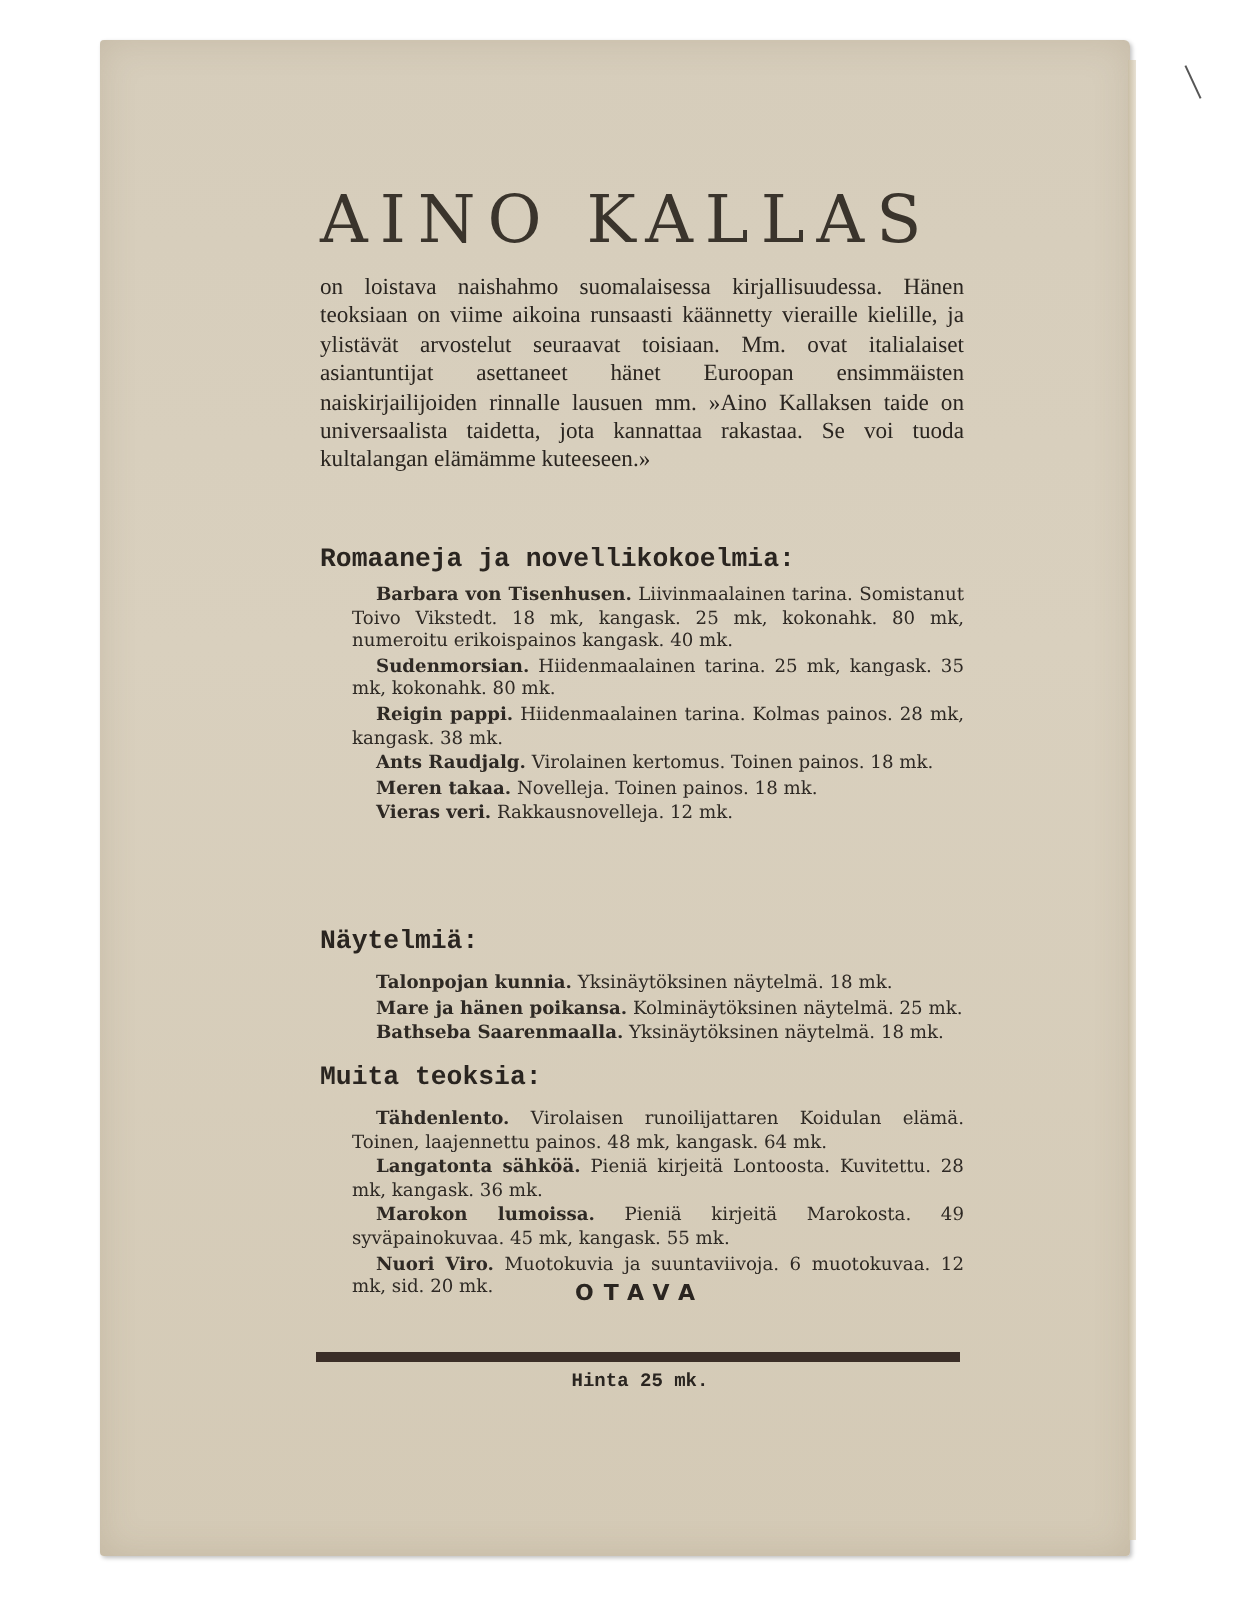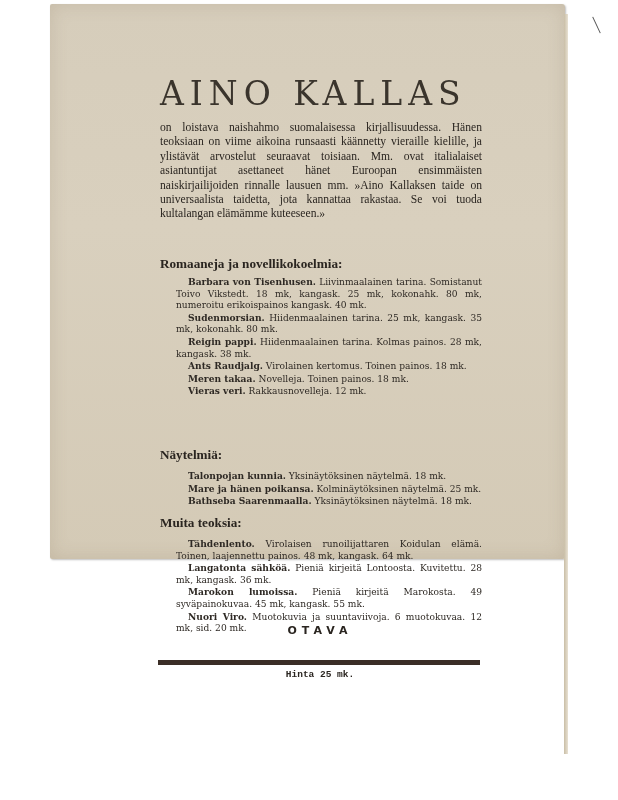--- a/index.html
+++ b/index.html
@@ -1,21 +1,21 @@
 <!DOCTYPE html>
 <html><head>
 <meta charset="utf-8">
 <style>
   html, body { margin: 0; padding: 0; }
   body {
     width: 618px; height: 800px; background: #ffffff;
     position: relative; overflow: hidden;
   }
   .page {
-    position: absolute; left: 50px; top: 4px; width: 515px; height: 555px;
+    position: absolute; left: 50px; top: 20px; width: 515px; height: 758px;
     background: linear-gradient(180deg, #d6cdbb 0%, #d9d0be 40%, #d4cab6 100%);
     box-shadow: 1px 1px 2px rgba(0,0,0,0.25), inset 0 0 18px rgba(120,100,70,0.18);
     border-radius: 2px 3px 2px 2px;
   }
   .page::after {
     content: ""; position: absolute; right: -3px; top: 10px; width: 4px; height: 740px;
     background: linear-gradient(90deg, #c9bea6, #e8e1d3);
   }
   .corner-mark {
     position: absolute; left: 546px; top: 12px; width: 1px; height: 18px;
@@ -27,21 +27,21 @@
     font-family: "DejaVu Serif", serif; font-weight: normal;
     font-size: 33px; letter-spacing: 6px; color: #3a342c; white-space: nowrap;
   }
   .intro {
     position: absolute; top: 117px; left: 0; width: 322px;
     font-family: "Liberation Serif", serif; font-size: 11.6px; line-height: 14.4px;
     text-align: justify; color: #2a2520;
   }
   .section-head {
     position: absolute; left: 0;
-    font-family: Liberation Serif, serif; font-weight: bold; font-size: 13.2px;
+    font-family: Liberation Mono, monospace; font-weight: bold; font-size: 13.2px;
     color: #2a2520; white-space: nowrap;
   }
   .list { position: absolute; left: 0; width: 322px; font-family: "DejaVu Serif", serif; font-size: 9.1px; line-height: 11.6px; color: #2e2924; }
   .entry { padding-left: 16px; text-indent: -16px; text-align: justify; }
   .entry b { font-weight: bold; margin-left: 28px; }
   .publisher {
     position: absolute; top: 620px; left: 0; width: 320px; text-align: center;
     font-family: "DejaVu Sans", sans-serif; font-weight: bold; font-size: 11px; letter-spacing: 5px; color: #2a2520;
   }
   .rule { position: absolute; top: 656px; left: -2px; width: 322px; height: 5px; background: #3b2e27; }

